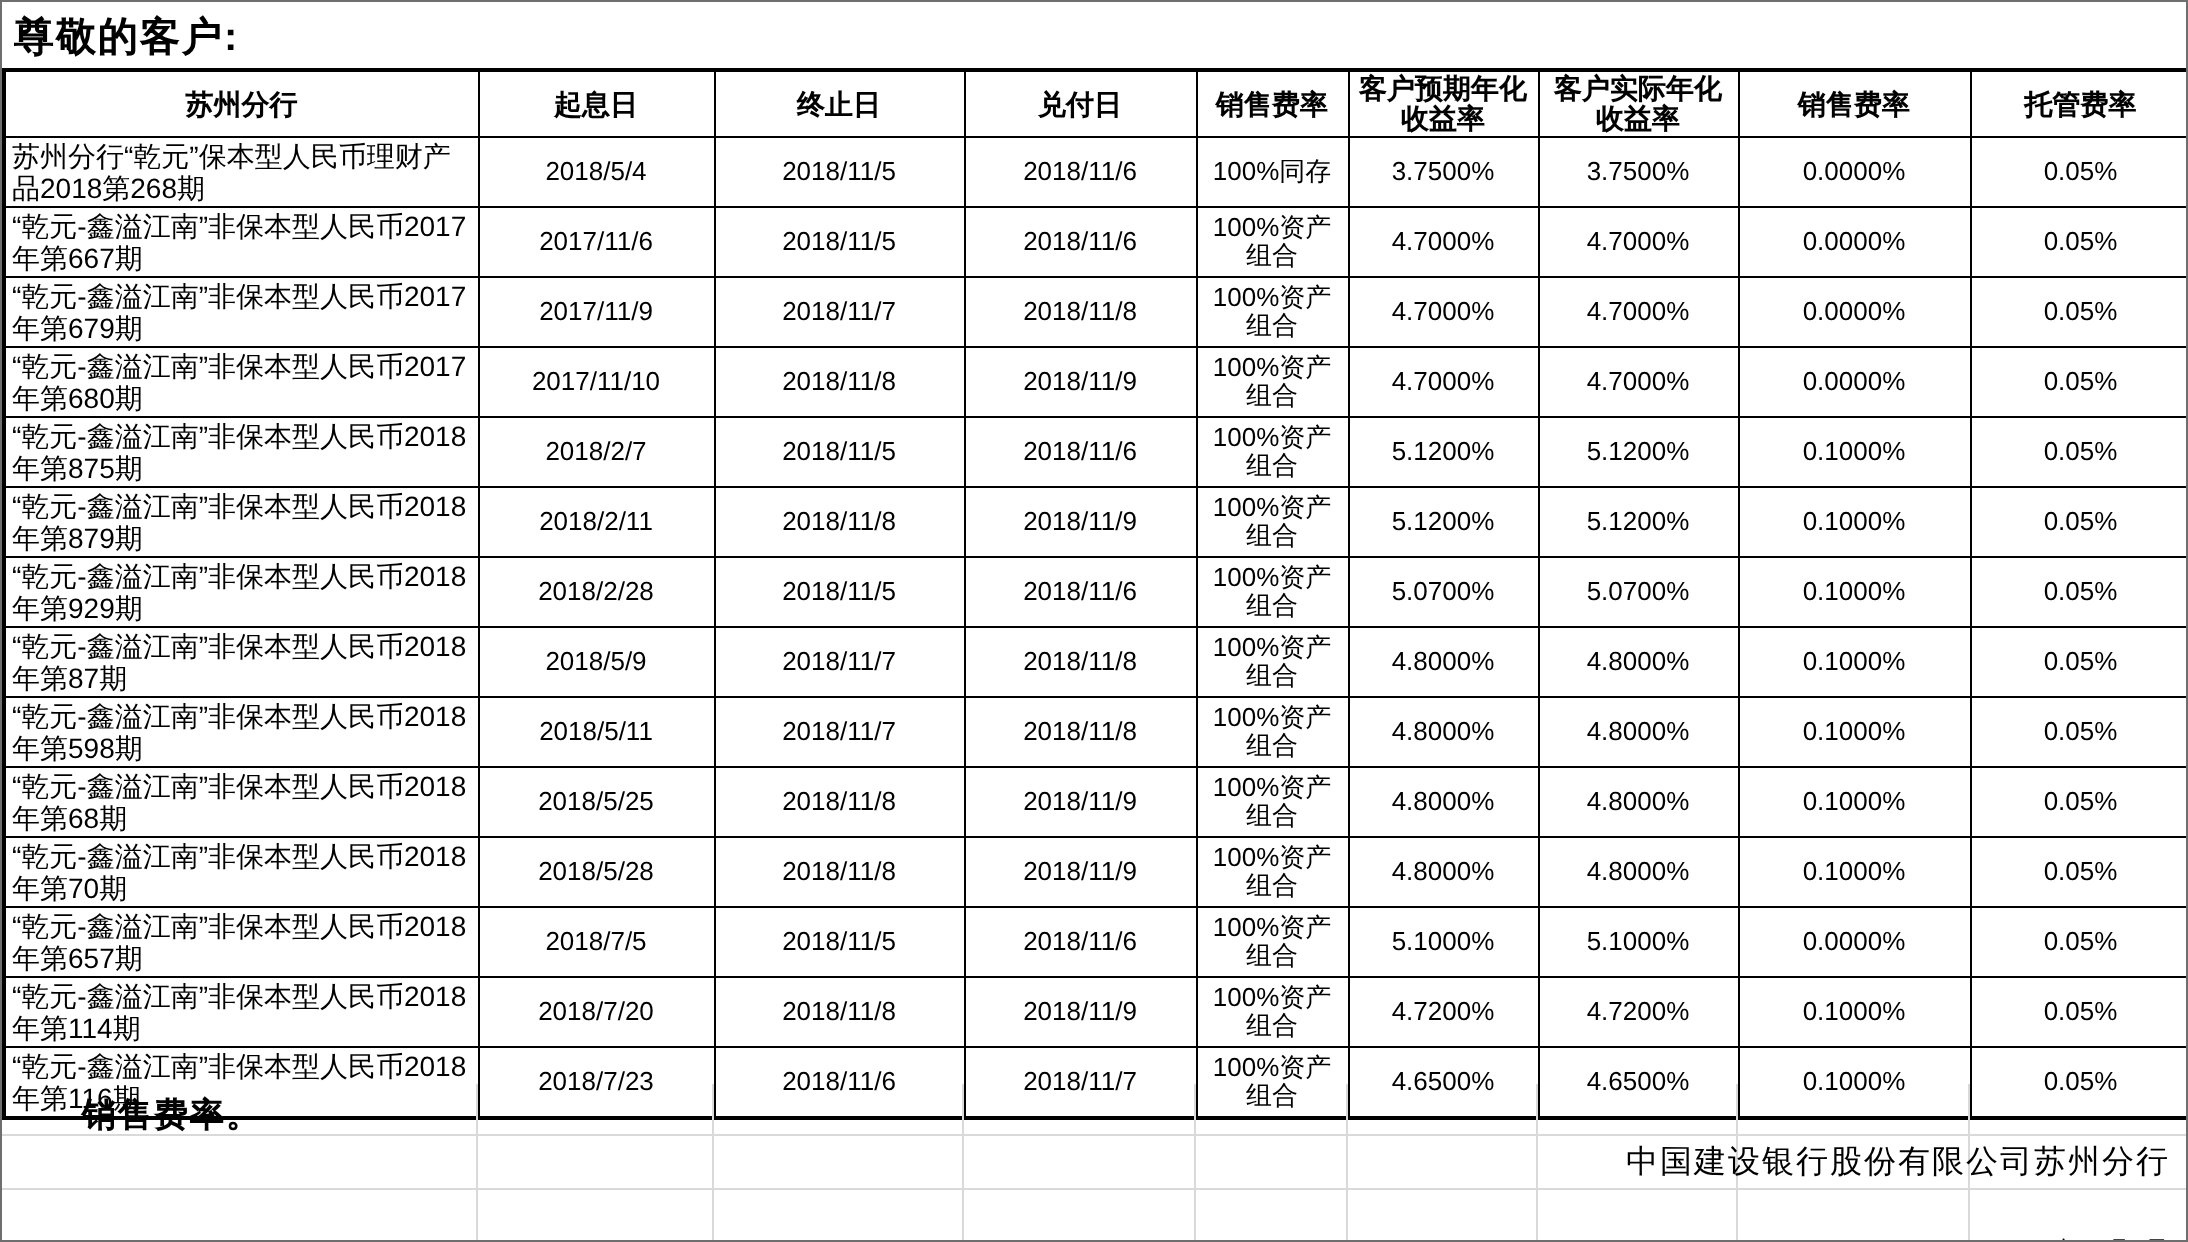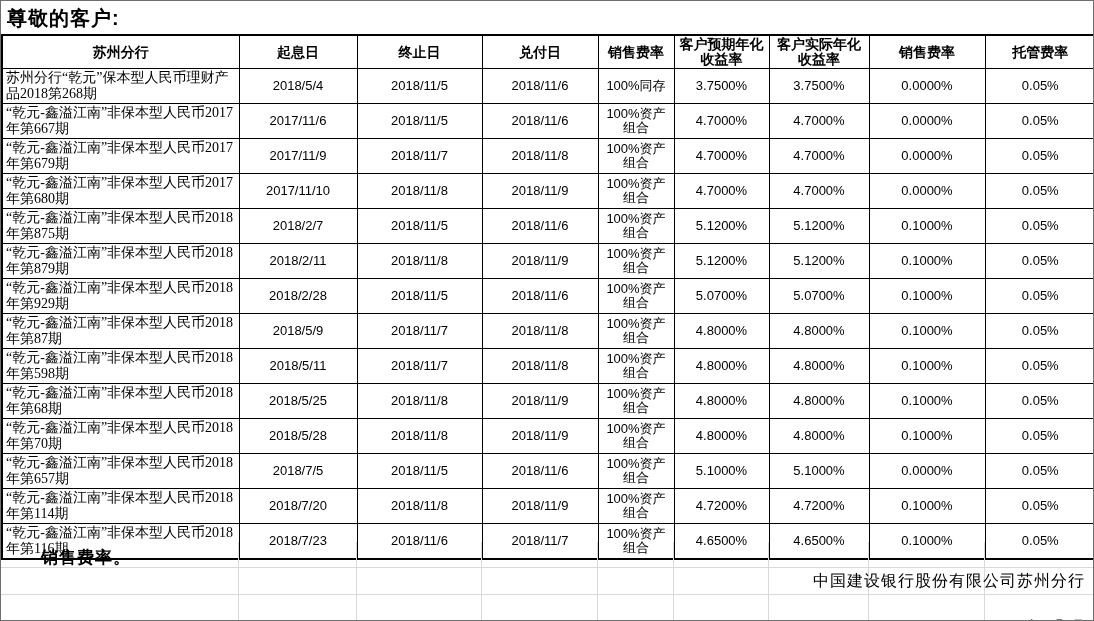--- a/index.html
+++ b/index.html
@@ -40,21 +40,20 @@
   table.products td{
     height:32px;
     font-size:13px;
     line-height:14px;
   }
   table.products td.name{
     text-align:left;
     font-size:14px;
     line-height:16px;
     padding-left:3px;
-    font-family:Liberation Serif, serif;
   }
   col.c0{width:237px;} col.c1{width:118px;} col.c2{width:125px;}
   col.c3{width:116px;} col.c4{width:76px;}  col.c5{width:95px;}
   col.c6{width:100px;} col.c7{width:116px;} col.c8{width:111px;}
 
   .footer-grid{
     position:absolute;left:0;top:541px;width:1094px;height:80px;
     z-index:0;
   }
   .vline{position:absolute;top:0;bottom:0;width:1px;background:#d9d9d9;}

